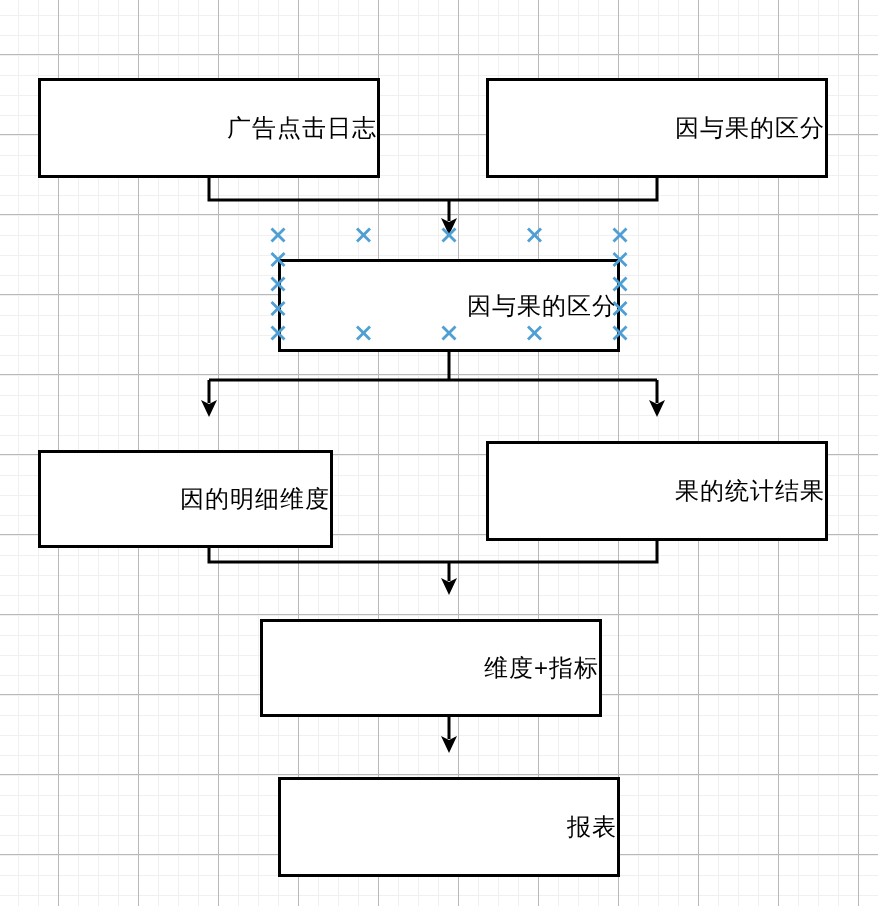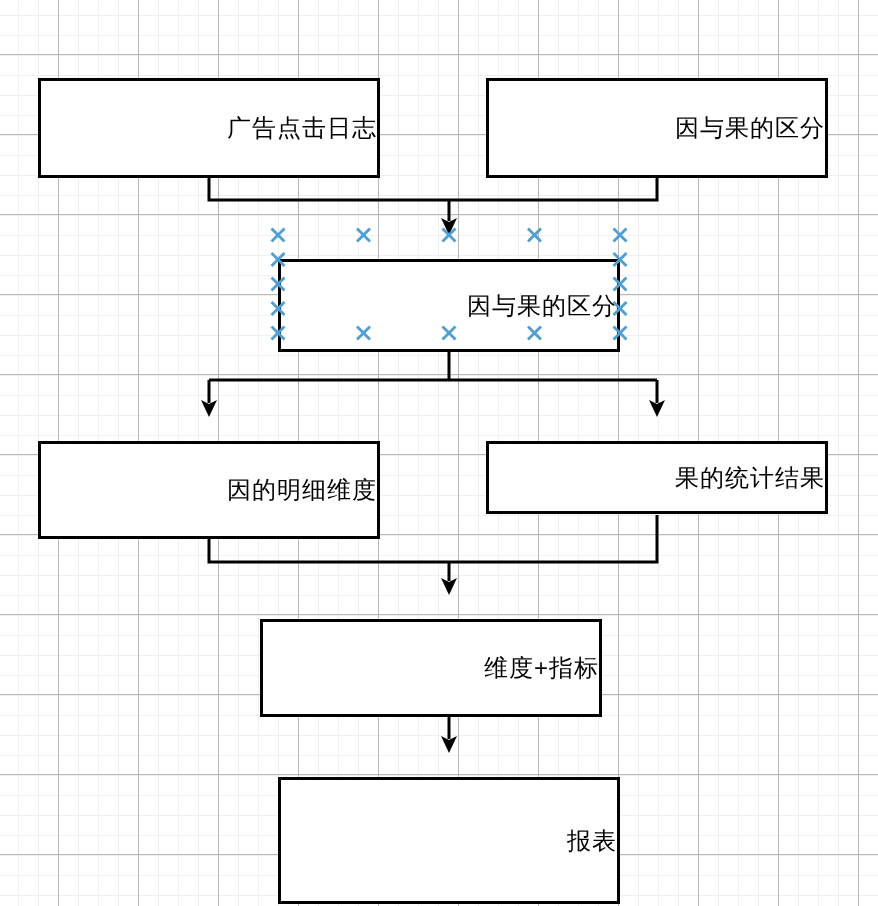--- a/index.html
+++ b/index.html
@@ -35,24 +35,24 @@
     color: #000000;
     letter-spacing: 1px;
     white-space: nowrap;
     cursor: default;
     z-index: 2;
     margin-top: 24px;
   }
   .node-1 { left: 38px;  top: 54px;  width: 342px; height: 100px; }
   .node-2 { left: 486px; top: 54px;  width: 342px; height: 100px; }
   .node-3 { left: 278px; top: 235px; width: 342px; height: 93px;  }
-  .node-4 { left: 38px;  top: 417px; width: 342px; height: 98px; padding-left: 26px;  }
-  .node-5 { left: 486px; top: 417px; width: 342px; height: 73px;  }
+  .node-4 { left: 38px;  top: 426px; width: 295px; height: 98px; padding-left: 26px;  }
+  .node-5 { left: 486px; top: 417px; width: 342px; height: 100px;  }
   .node-6 { left: 260px; top: 595px; width: 342px; height: 98px;  }
-  .node-7 { left: 278px; top: 753px; width: 342px; height: 127px; }
+  .node-7 { left: 278px; top: 753px; width: 342px; height: 100px; }
   .edges-svg {
     position: absolute;
     left: 0; top: 0;
     width: 878px;
     height: 906px;
     z-index: 1;
   }
   .edges-svg .edge { pointer-events: stroke; }
   .points-svg {
     position: absolute;

